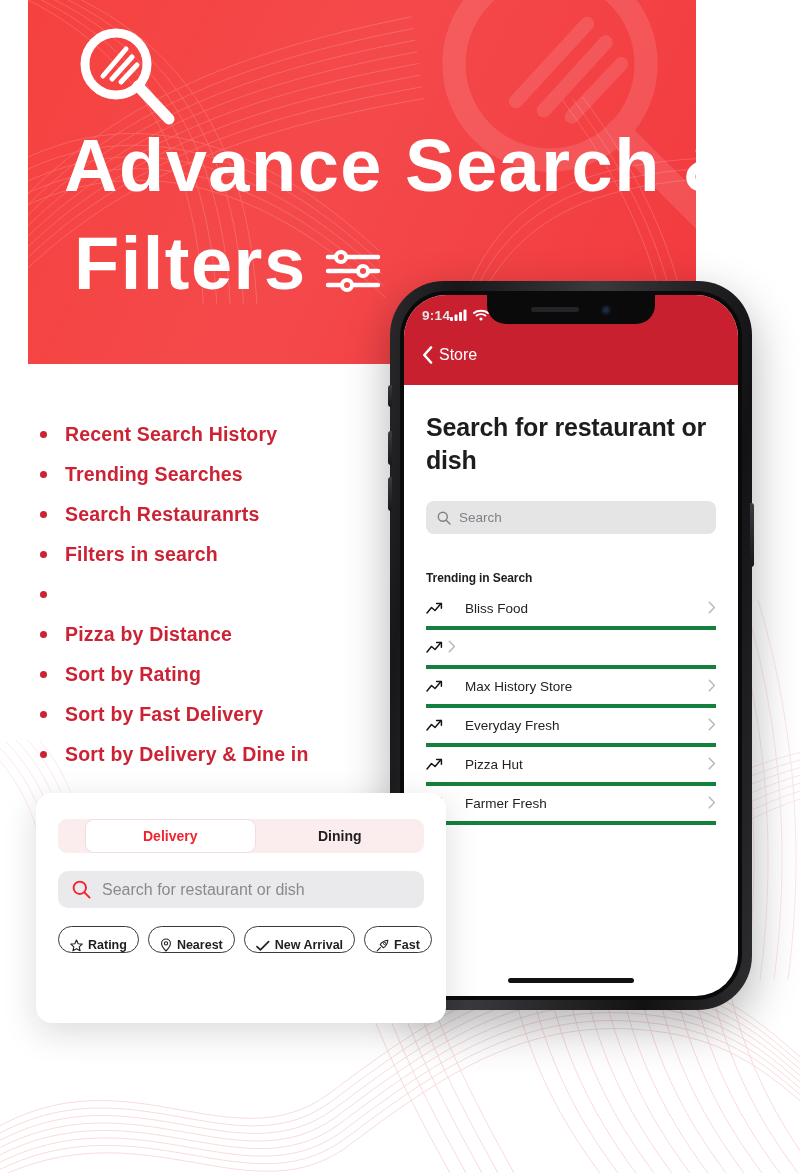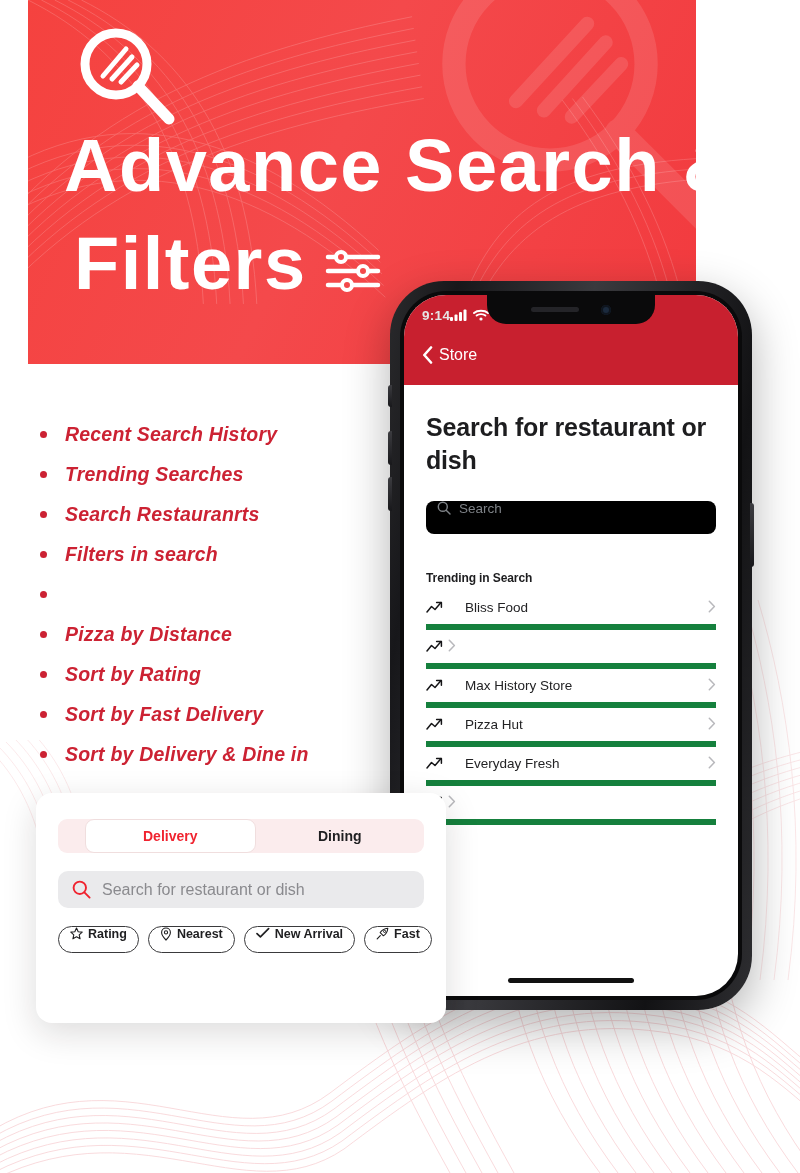--- a/index.html
+++ b/index.html
@@ -51,21 +51,20 @@
     position: absolute; left: 40px; top: 414px;
     width: 360px;
   }
   .feature-item {
     display: flex; align-items: center;
     height: 40px;
     color: #cc2233;
     font-size: 19.5px;
     font-weight: bold;
     letter-spacing: .2px;
-    font-style: italic;
   }
   .feature-dot {
     width: 7px; height: 7px; border-radius: 50%;
     background: #cc2233; margin-right: 18px; flex: 0 0 auto;
   }
 
   
   .phone {
     position: absolute; left: 390px; top: 281px;
     width: 362px; height: 729px;
@@ -118,35 +117,35 @@
 
   .phone-body { padding: 18px 22px 0 22px; }
   .screen-title {
     font-size: 25px; font-weight: bold; color: #1d1d1f;
     line-height: 33px; letter-spacing: -.2px;
     margin-top: 8px;
   }
   .screen-search {
     margin-top: 24px;
     height: 33px; border-radius: 8px;
-    background: #000000;
-    display: flex; align-items: flex-start; gap: 8px;
+    background: #e5e5e5;
+    display: flex; align-items: center; gap: 8px;
     padding: 0 11px;
   }
   .screen-search .ph { color: #7e8287; font-size: 13.5px; }
 
   .trend-head {
     margin-top: 37px;
     font-size: 12px; font-weight: bold; color: #1d1d1f; letter-spacing: -.1px;
   }
   .trend-list { margin-top: 6px; }
   .trend-row {
     display: flex; align-items: center;
     height: 39px;
-    border-bottom: 6px solid #15803d;
+    border-bottom: 4px solid #15803d;
   }
   .trend-row .tr-icon { width: 22px; flex: 0 0 auto; display: flex; align-items: center; }
   .trend-row .tr-label { flex: 1; font-size: 13.5px; color: #232325; padding-left: 17px; }
   .trend-row .tr-chev { flex: 0 0 auto; }
 
   .home-indicator {
     position: absolute; left: 50%; bottom: 13px; transform: translateX(-50%);
     width: 126px; height: 5px; border-radius: 3px; background: #111;
   }
 
@@ -188,21 +187,21 @@
     margin-top: 18px;
     height: 37px; border-radius: 10px;
     background: #eaeaec;
     display: flex; align-items: center; gap: 11px;
     padding: 0 14px;
   }
   .card-search .ph { color: #8a8a8e; font-size: 16px; }
 
   .chips { margin-top: 18px; display: flex; gap: 9px; }
   .chip {
-    display: flex; align-items: flex-start; gap: 5px;
+    display: flex; align-items: flex-end; gap: 5px;
     height: 27px;
     padding: 0 11px;
     border: 1px solid #3a3a3c;
     border-radius: 14px;
     font-size: 12.5px; font-weight: bold; color: #1f1f21;
     background: #fff;
     white-space: nowrap;
   }
 
   .bottom-waves { position: absolute; left: 0; bottom: 0; width: 800px; height: 250px; opacity: .55; }
@@ -485,50 +484,51 @@
             </span>
           </div>
 
           <div class="trend-row">
             <span class="tr-icon">
               <svg width="17" height="13" viewBox="0 0 17 13">
                 <path d="M1,11 L5.5,5.5 L9,8.5 L15,1.6" fill="none" stroke="#151517" stroke-width="1.5" stroke-linecap="round" stroke-linejoin="round"></path>
                 <path d="M10.6,1.6 L15.4,1.6 L15.4,6.2" fill="none" stroke="#151517" stroke-width="1.5" stroke-linecap="round" stroke-linejoin="round"></path>
               </svg>
             </span>
-            <span class="tr-label">Pizza Hut</span>
+            <span class="tr-label">Everyday Fresh</span>
             <span class="tr-chev">
               <svg width="8" height="13" viewBox="0 0 8 13">
                   <path d="M1.3,1.3 L6.4,6.5 L1.3,11.7" fill="none" stroke="#b8b8bc" stroke-width="1.5" stroke-linecap="round" stroke-linejoin="round"></path>
                 </svg>
             </span>
           </div>
 
           <div class="trend-row">
             <span class="tr-icon">
               <svg width="17" height="13" viewBox="0 0 17 13">
                 <path d="M1,11 L5.5,5.5 L9,8.5 L15,1.6" fill="none" stroke="#151517" stroke-width="1.5" stroke-linecap="round" stroke-linejoin="round"></path>
                 <path d="M10.6,1.6 L15.4,1.6 L15.4,6.2" fill="none" stroke="#151517" stroke-width="1.5" stroke-linecap="round" stroke-linejoin="round"></path>
               </svg>
             </span>
-            <span class="tr-label">Everyday Fresh</span>
+            <span class="tr-label">Pizza Hut</span>
             <span class="tr-chev">
               <svg width="8" height="13" viewBox="0 0 8 13">
                   <path d="M1.3,1.3 L6.4,6.5 L1.3,11.7" fill="none" stroke="#b8b8bc" stroke-width="1.5" stroke-linecap="round" stroke-linejoin="round"></path>
                 </svg>
             </span>
           </div>
 
           <div class="trend-row">
             <span class="tr-icon">
               <svg width="17" height="13" viewBox="0 0 17 13">
                 <path d="M4,10.4 L14.6,1.8" fill="none" stroke="#151517" stroke-width="1.5" stroke-linecap="round" stroke-linejoin="round"></path>
                 <path d="M10.2,1.6 L15.2,1.6 L15.2,6.4" fill="none" stroke="#151517" stroke-width="1.5" stroke-linecap="round" stroke-linejoin="round"></path>
               </svg>
             </span>
+            <span class="tr-label">Farmer Fresh</span>
             <span class="tr-chev">
               <svg width="8" height="13" viewBox="0 0 8 13">
                   <path d="M1.3,1.3 L6.4,6.5 L1.3,11.7" fill="none" stroke="#b8b8bc" stroke-width="1.5" stroke-linecap="round" stroke-linejoin="round"></path>
                 </svg>
             </span>
           </div>
 
         </div>
       </div>
 

